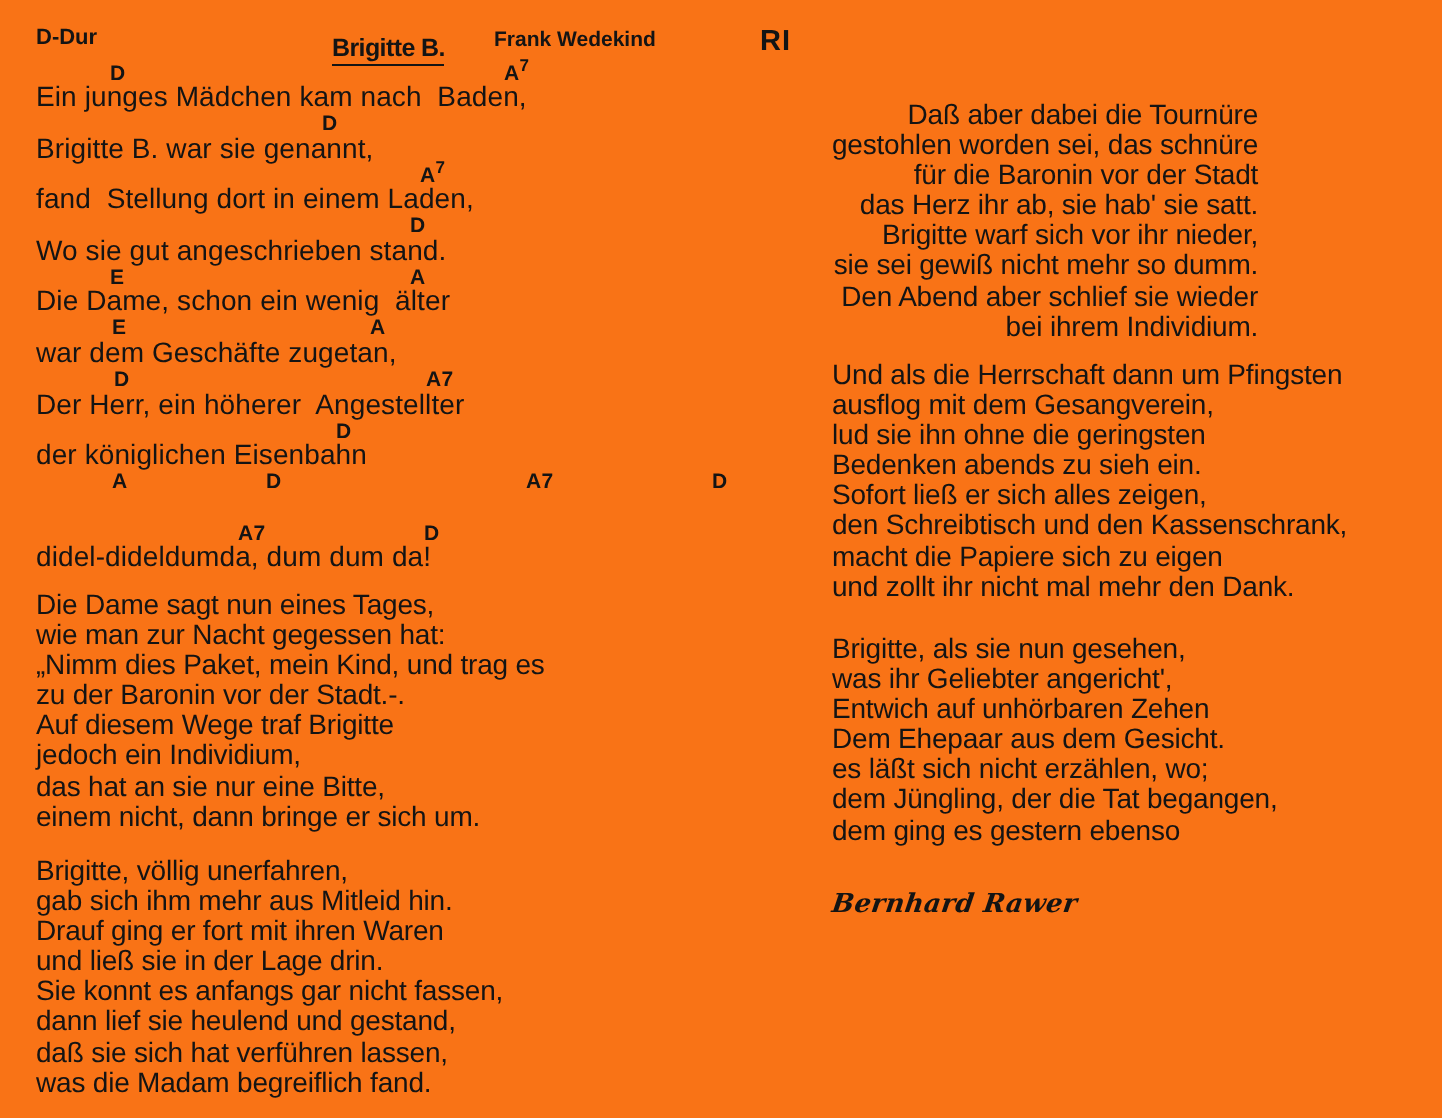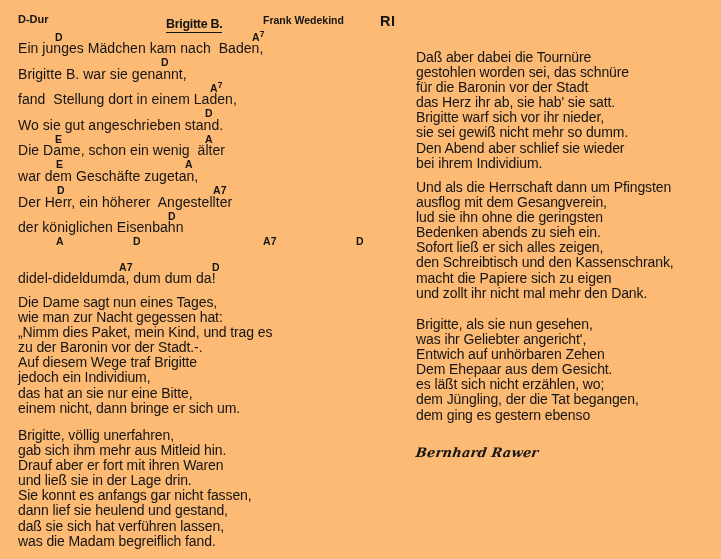--- a/index.html
+++ b/index.html
@@ -1,35 +1,35 @@
 <!DOCTYPE html>
 <html><head>
 <meta charset="utf-8">
 <style>
   html,body{margin:0;padding:0;background:#e8e8e8;}
   .page{
-    position:relative;width:721px;height:559px;background:#fdba74;
+    position:relative;width:721px;height:559px;background:#f97316;
     font-family:"Liberation Sans",sans-serif;color:#141414;overflow:hidden;
   }
   .hdr-item{position:absolute;font-weight:bold;white-space:pre;}
   #hdr-key{left:18px;top:13px;font-size:11px;}
   #hdr-title{left:166px;top:17px;font-size:12.5px;letter-spacing:-0.3px;border-bottom:1.6px solid #141414;padding-bottom:1px;}
-  #hdr-author{left:263px;top:14px;font-size:10.5px;}
+  #hdr-author{left:247px;top:14px;font-size:10.5px;}
   #hdr-corner{left:380px;top:13px;font-size:14.5px;letter-spacing:0.5px;}
 
   #chord-section{position:absolute;left:18px;top:30px;font-size:14px;}
   .cline{position:relative;height:25.6px;box-sizing:border-box;padding-top:11px;
          line-height:14.6px;white-space:pre;letter-spacing:0.05px;}
   .chord{position:absolute;top:1.5px;font-weight:bold;font-size:10.5px;line-height:10px;letter-spacing:0.2px;}
   .chord sup{font-size:8.5px;line-height:0;}
 
   .para{position:absolute;font-size:14px;line-height:15.1px;letter-spacing:-0.1px;white-space:pre;}
   #verse-l1{left:18px;top:295px;}
   #verse-l2{left:18px;top:428px;}
-  #verse-r1{left:416px;top:50px;}
+  #verse-r1{left:416px;top:50px;text-align:right;}
   #verse-r2{left:416px;top:180px;}
   #verse-r3{left:416px;top:317px;}
 
   #signature{
     position:absolute;left:416px;top:445px;
     font-family:"DejaVu Serif",serif;font-style:italic;font-weight:bold;
     font-size:13px;letter-spacing:0.2px;transform:skewX(-8deg);white-space:pre;
   }
 </style>
 </head>
@@ -49,20 +49,20 @@
       <div class="cline"><span>Wo sie gut angeschrieben stand.</span><span class="chord" style="left: 187px;">D</span></div>
       <div class="cline"><span>Die Dame, schon ein wenig  älter</span><span class="chord" style="left: 37px;">E</span><span class="chord" style="left: 187px;">A</span></div>
       <div class="cline"><span>war dem Geschäfte zugetan,</span><span class="chord" style="left: 38px;">E</span><span class="chord" style="left: 167px;">A</span></div>
       <div class="cline"><span>Der Herr, ein höherer  Angestellter</span><span class="chord" style="left: 39px;">D</span><span class="chord" style="left: 195px;">A7</span></div>
       <div class="cline"><span>der königlichen Eisenbahn</span><span class="chord" style="left: 150px;">D</span></div>
       <div class="cline"><span class="chord" style="left: 38px;">A</span><span class="chord" style="left: 115px;">D</span><span class="chord" style="left: 245px;">A7</span><span class="chord" style="left: 338px;">D</span></div>
       <div class="cline"><span>didel-dideldumda, dum dum da!</span><span class="chord" style="left: 101px;">A7</span><span class="chord" style="left: 194px;">D</span></div>
     </div>
 
   <div class="para" id="verse-l1"><div>Die Dame sagt nun eines Tages,</div><div>wie man zur Nacht gegessen hat:</div><div>„Nimm dies Paket, mein Kind, und trag es</div><div>zu der Baronin vor der Stadt.-.</div><div>Auf diesem Wege traf Brigitte</div><div>jedoch ein Individium,</div><div>das hat an sie nur eine Bitte,</div><div>einem nicht, dann bringe er sich um.</div></div>
-  <div class="para" id="verse-l2"><div>Brigitte, völlig unerfahren,</div><div>gab sich ihm mehr aus Mitleid hin.</div><div>Drauf aber er fort mit ihren Waren</div><div>und ließ sie in der Lage drin.</div><div>Sie konnt es anfangs gar nicht fassen,</div><div>dann lief sie heulend und gestand,</div><div>daß sie sich hat verführen lassen,</div><div>was die Madam begreiflich fand.</div></div>
+  <div class="para" id="verse-l2"><div>Brigitte, völlig unerfahren,</div><div>gab sich ihm mehr aus Mitleid hin.</div><div>Drauf ging er fort mit ihren Waren</div><div>und ließ sie in der Lage drin.</div><div>Sie konnt es anfangs gar nicht fassen,</div><div>dann lief sie heulend und gestand,</div><div>daß sie sich hat verführen lassen,</div><div>was die Madam begreiflich fand.</div></div>
   <div class="para" id="verse-r1"><div>Daß aber dabei die Tournüre</div><div>gestohlen worden sei, das schnüre</div><div>für die Baronin vor der Stadt</div><div>das Herz ihr ab, sie hab' sie satt.</div><div>Brigitte warf sich vor ihr nieder,</div><div>sie sei gewiß nicht mehr so dumm.</div><div>Den Abend aber schlief sie wieder</div><div>bei ihrem Individium.</div></div>
   <div class="para" id="verse-r2"><div>Und als die Herrschaft dann um Pfingsten</div><div>ausflog mit dem Gesangverein,</div><div>lud sie ihn ohne die geringsten</div><div>Bedenken abends zu sieh ein.</div><div>Sofort ließ er sich alles zeigen,</div><div>den Schreibtisch und den Kassenschrank,</div><div>macht die Papiere sich zu eigen</div><div>und zollt ihr nicht mal mehr den Dank.</div></div>
   <div class="para" id="verse-r3"><div>Brigitte, als sie nun gesehen,</div><div>was ihr Geliebter angericht',</div><div>Entwich auf unhörbaren Zehen</div><div>Dem Ehepaar aus dem Gesicht.</div><div>es läßt sich nicht erzählen, wo;</div><div>dem Jüngling, der die Tat begangen,</div><div>dem ging es gestern ebenso</div></div>
 
   <div id="signature">Bernhard Rawer</div>
 
 </div>
 
 </body></html>

